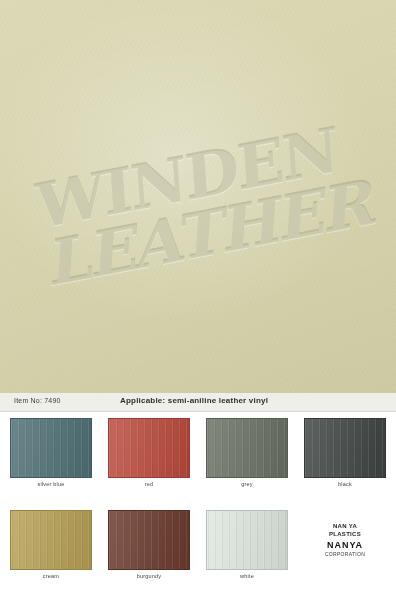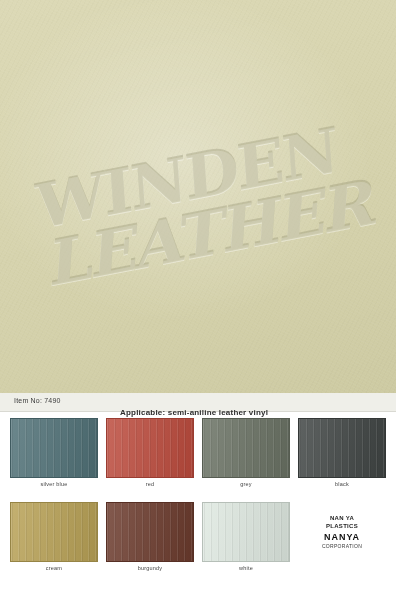--- a/index.html
+++ b/index.html
@@ -85,31 +85,30 @@
     letter-spacing: 0.2px;
   }
   .chart-head .title {
     position: absolute;
     left: 120px;
     top: 3px;
     font-size: 8px;
     font-weight: bold;
     color: #2e2e2e;
     letter-spacing: 0.2px;
-    margin-top: 12px;
   }
   .swatch-grid {
     position: absolute;
     left: 0;
     top: 19px;
     width: 396px;
     display: grid;
     grid-template-columns: repeat(4, 1fr);
     grid-template-rows: 84px 84px;
-    gap: 0;
+    gap: 8px;
     padding: 4px 6px 0 6px;
     box-sizing: border-box;
   }
   .cell {
     position: relative;
     padding: 2px 4px;
     box-sizing: border-box;
   }
   .chip {
     position: relative;

